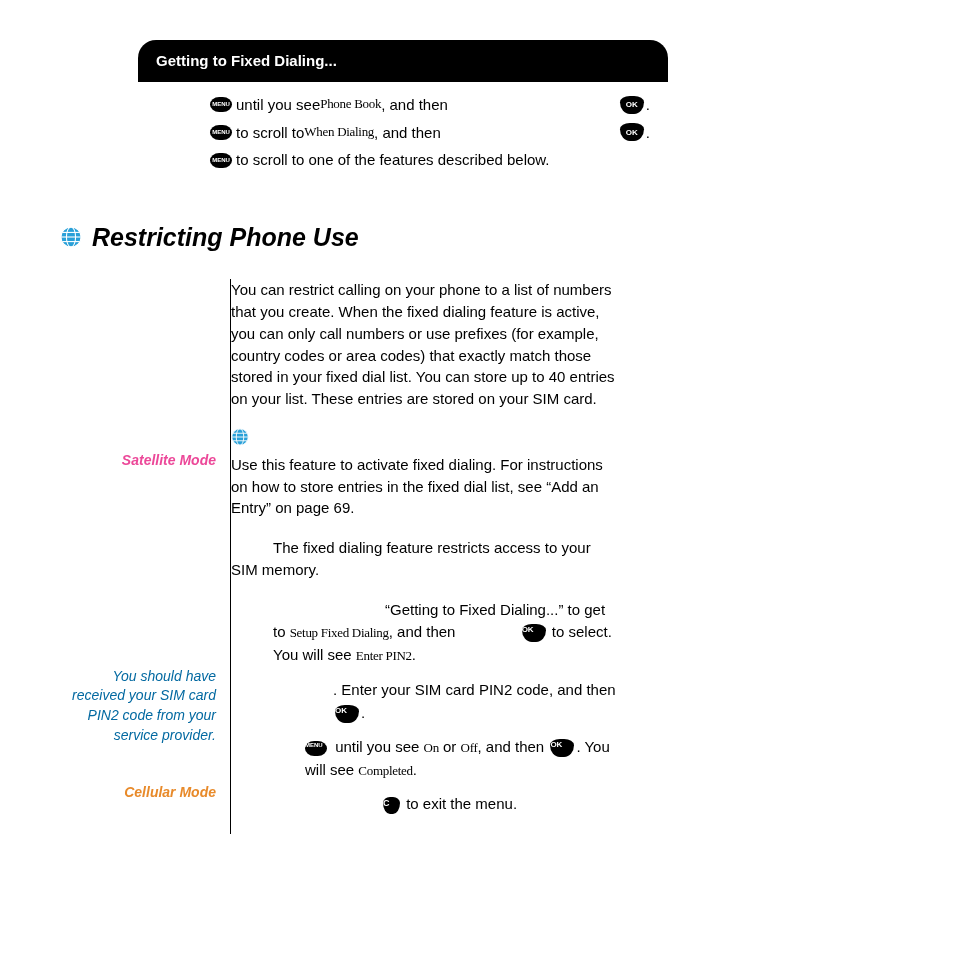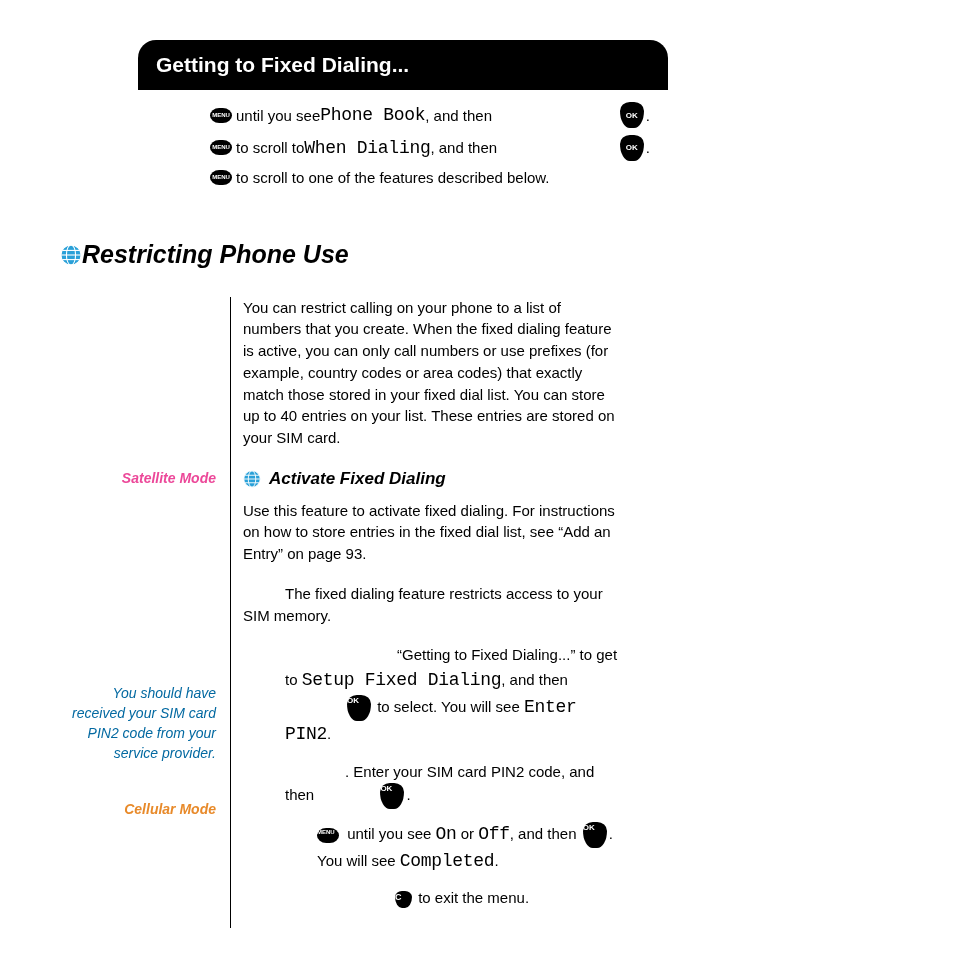--- a/index.html
+++ b/index.html
@@ -16,21 +16,21 @@
       border-radius: 18px;
       overflow: hidden;
       margin-bottom: 26px;
       width: 530px;
       margin-left: 78px;
     }
     .nav-header {
       background: #000;
       color: #fff;
       font-weight: bold;
-      font-size: 21px;
+      font-size: 15px;
       padding: 10px 18px;
     }
     .nav-body {
       padding: 12px 18px 16px 72px;
       font-size: 15px;
     }
     .nav-line {
       margin-bottom: 6px;
       display: flex;
       align-items: center;
@@ -49,21 +49,21 @@
       font-size: 6px;
       font-weight: bold;
       margin-right: 4px;
       vertical-align: middle;
     }
     .ok-icon {
       display: inline-flex;
       align-items: center;
       justify-content: center;
       width: 24px;
-      height: 26px;
+      height: 18px;
       background: #000;
       border-radius: 50% 50% 50% 50% / 42% 42% 80% 80%;
       color: #fff;
       font-size: 8px;
       font-weight: bold;
       margin: 0 2px;
       vertical-align: middle;
     }
     .c-icon {
       display: inline-flex;
@@ -73,27 +73,28 @@
       height: 17px;
       background: #000;
       border-radius: 50% 50% 50% 50% / 42% 42% 80% 80%;
       color: #fff;
       font-size: 9px;
       font-weight: bold;
       margin: 0 2px;
       vertical-align: middle;
     }
     .monoish {
-      font-family: Liberation Mono, monospace;
-      font-size: 18px;
+      font-family: Liberation Serif, serif;
+      font-size: 13px;
       letter-spacing: -0.3px;
     }
     .main-heading {
       display: flex;
       align-items: center;
+      gap: 10px;
       margin-bottom: 24px;
     }
     .globe-icon {
       width: 22px;
       height: 22px;
       flex-shrink: 0;
     }
     .globe-small { width: 18px; height: 18px; }
     .h1-title {
       font-size: 25px;
@@ -106,21 +107,20 @@
       gap: 14px;
     }
     .side-col {
       width: 156px;
       flex-shrink: 0;
       text-align: right;
       font-size: 14px;
     }
     .main-col {
       border-left: 1px solid #000;
-      padding-left: 12px;
       width: 388px;
     }
     .para { margin-bottom: 18px; }
     .sub-heading-row {
       display: flex;
       align-items: center;
       gap: 8px;
       margin-bottom: 8px;
     }
     .sub-heading {
@@ -205,24 +205,23 @@
 
     <div class="sub-heading-row">
       <svg class="globe-icon globe-small" viewBox="0 0 24 24">
         <circle cx="12" cy="12" r="11" fill="#29a0d8"></circle>
         <ellipse cx="12" cy="12" rx="11" ry="11" fill="none" stroke="#fff" stroke-width="1.2"></ellipse>
         <ellipse cx="12" cy="12" rx="5" ry="11" fill="none" stroke="#fff" stroke-width="1.2"></ellipse>
         <line x1="1" y1="12" x2="23" y2="12" stroke="#fff" stroke-width="1.2"></line>
         <line x1="2.5" y1="7" x2="21.5" y2="7" stroke="#fff" stroke-width="1.2"></line>
         <line x1="2.5" y1="17" x2="21.5" y2="17" stroke="#fff" stroke-width="1.2"></line>
       </svg>
-      <div class="sub-heading">Activate Fixed Dialing</div>
-    </div>
-
-    <p class="para">Use this feature to activate fixed dialing. For instructions on how to store entries in the fixed dial list, see “Add an Entry” on page 93.</p>
+    </div>
+
+    <p class="para">Use this feature to activate fixed dialing. For instructions on how to store entries in the fixed dial list, see “Add an Entry” on page 69.</p>
 
     <p class="para" style="text-indent:42px;">The fixed dialing feature restricts access to your SIM memory.</p>
 
     <div class="indent-block text-line">
       <span style="display:inline-block; width:112px;"></span><span>“Getting to Fixed Dialing...” to get to </span><span class="monoish">Setup Fixed Dialing</span><span>, and then </span>
       <span style="display:inline-block; width:60px;"></span><span class="ok-icon inline-icon">OK</span><span> to select. You will see </span><span class="monoish">Enter PIN2</span><span>.</span>
     </div>
 
     <div class="indent-block text-line">
       <span style="display:inline-block; width:60px;"></span><span>. Enter your SIM card PIN2 code, and then </span>

